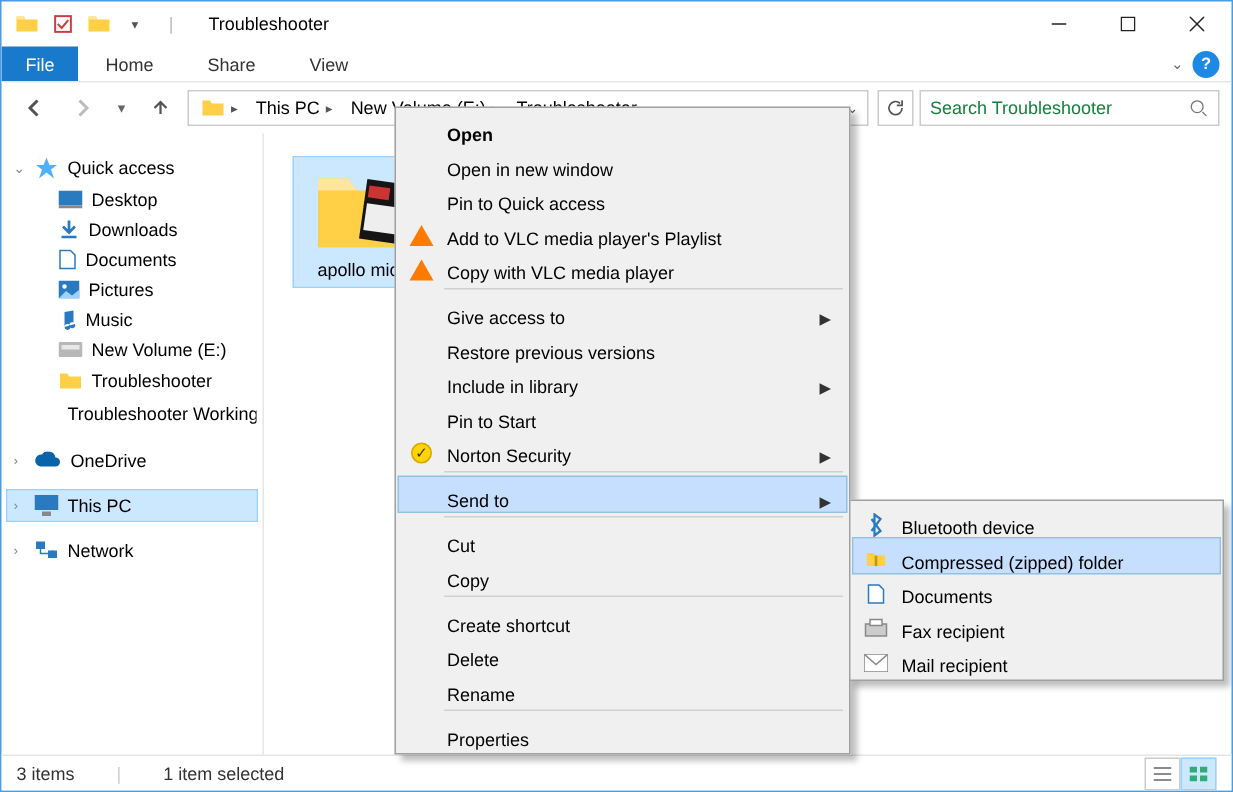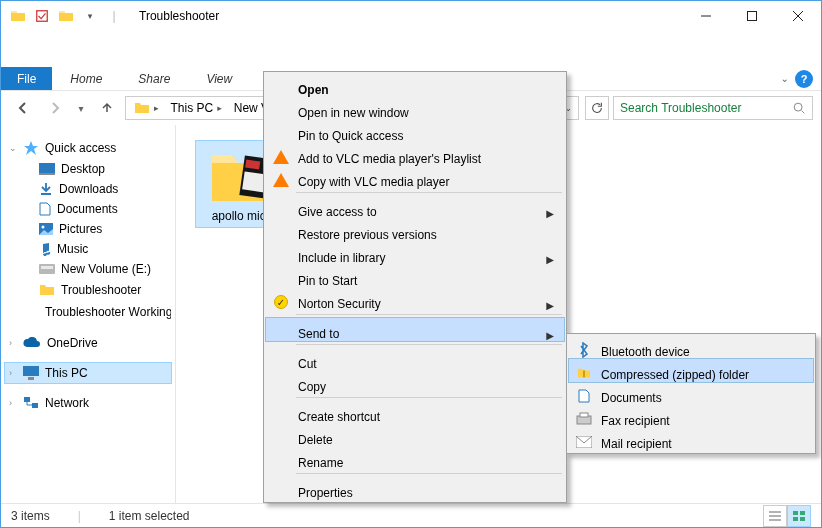--- a/index.html
+++ b/index.html
@@ -4,23 +4,23 @@
 <style>
   * { box-sizing: border-box; font-family: "Segoe UI", Arial, sans-serif; }
   body { margin:0; width:822px; height:528px; background:#fff; overflow:hidden; font-size:12px; color:#000; border:1px solid #4a9de0; position:relative;}
   .titlebar { height:30px; display:flex; align-items:center; padding:0 0 0 6px; }
   .titlebar .qat { display:flex; gap:2px; align-items:center; }
   .qat-icon { width:22px; height:22px; display:flex; align-items:center; justify-content:center; color:#555;}
   .folder16 { width:16px; height:16px; }
   .title-text { margin-left:14px; font-size:12px; }
   .win-controls { margin-left:auto; display:flex; }
   .win-btn { width:46px; height:30px; display:flex; align-items:center; justify-content:center; color:#222;}
-  .ribbon { height:24px; display:flex; align-items:stretch; border-bottom:1px solid #e5e5e5;margin-top:36px;}
+  .ribbon { height:24px; display:flex; align-items:stretch; border-bottom:1px solid #e5e5e5;}
   .ribbon .file { background:#1979ca; color:#fff; padding:3px 16px; font-size:12px; display:flex; align-items:center;}
-  .ribbon .tab { padding:3px 18px; color:#333; display:flex; align-items:center;font-style:italic;}
+  .ribbon .tab { padding:3px 18px; color:#333; display:flex; align-items:center;}
   .ribbon .spacer { flex:1; }
   .ribbon .right { display:flex; align-items:center; padding-right:8px; gap:6px;}
   .chev { color:#666; font-size:10px;}
   .help { width:18px;height:18px;border-radius:50%;background:#1e88e5;color:#fff;display:flex;align-items:center;justify-content:center;font-size:11px;font-weight:bold;}
   .addrbar { height:34px; display:flex; align-items:center; padding:4px 8px; gap:4px;}
   .nav-btn { width:28px;height:28px;display:flex;align-items:center;justify-content:center;color:#555;border-radius:2px;}
   .nav-btn.dim{color:#bbb;}
   .breadcrumb { flex:1; height:24px; border:1px solid #ccc; display:flex; align-items:center; padding:0 2px;}
   .bc-seg { padding:0 6px; height:100%; display:flex; align-items:center; gap:4px;}
   .bc-caret{font-size:9px;color:#555;}

